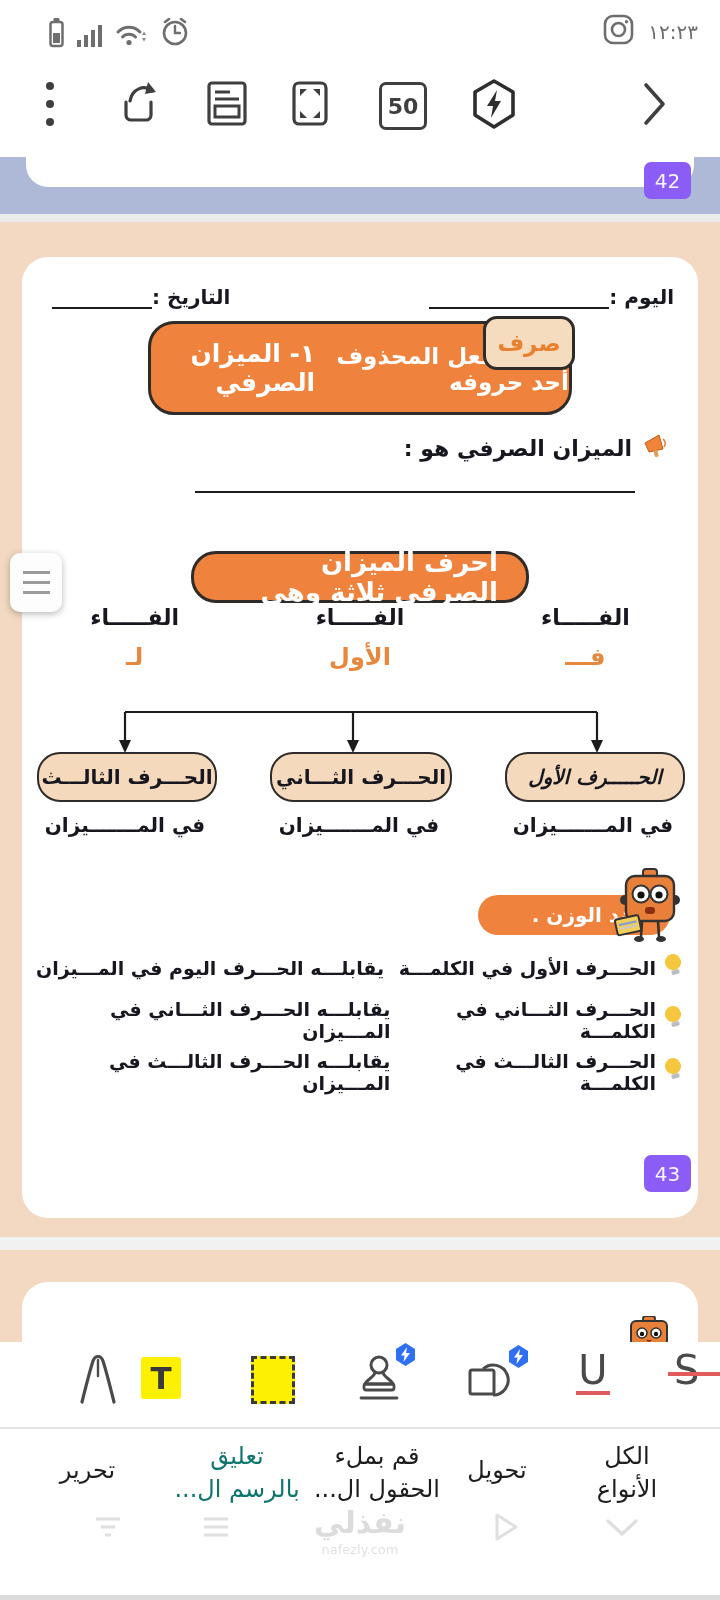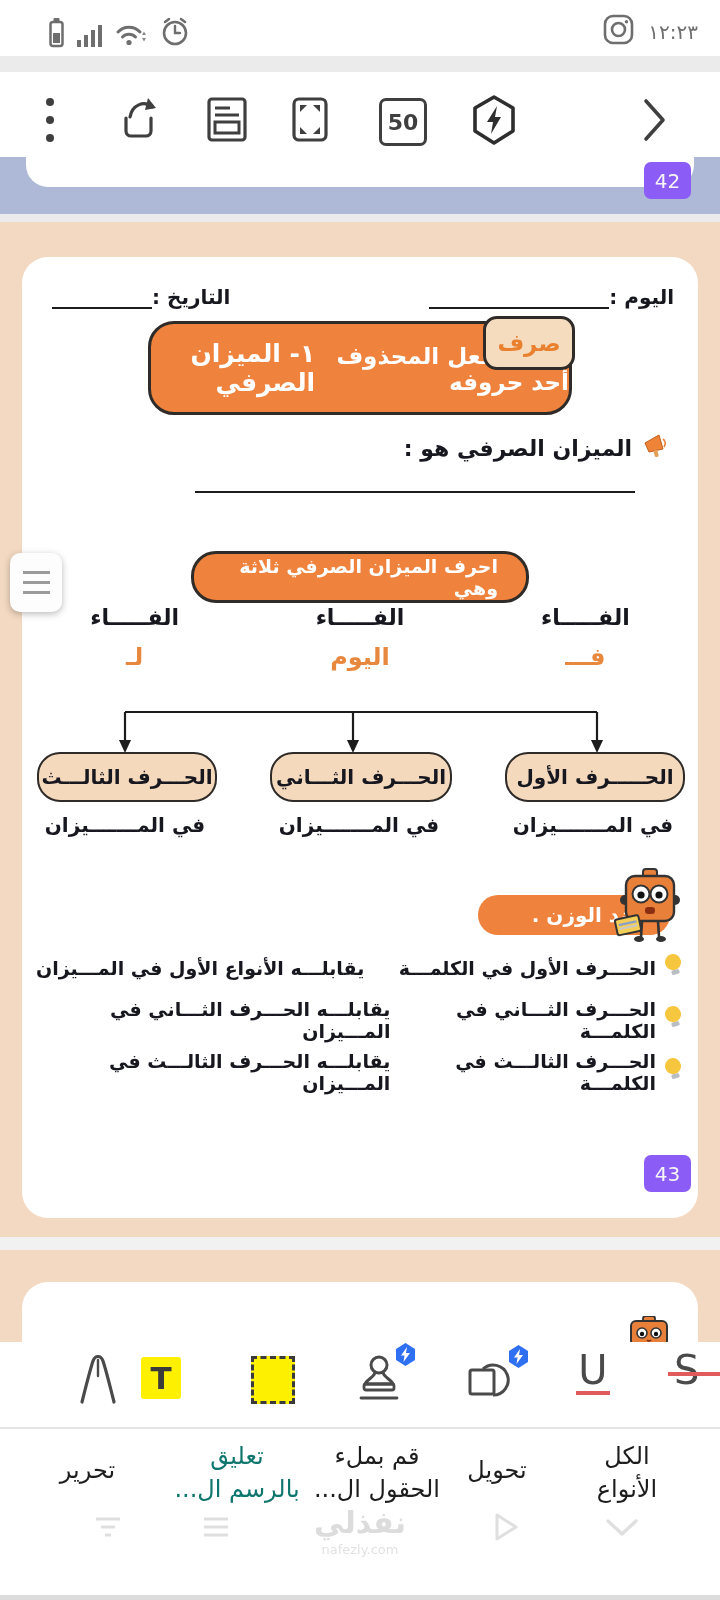--- a/index.html
+++ b/index.html
@@ -7,21 +7,21 @@
           font-family:"DejaVu Sans",sans-serif;}
   .abs{position:absolute;}
 
   
   .status-bar{left:0;top:0;width:720px;height:56px;background:#ffffff;}
   .status-left{left:48px;top:16px;display:flex;align-items:flex-end;gap:12px;}
   .status-right{right:22px;top:14px;display:flex;align-items:center;gap:14px;}
   .status-time{font-size:20px;color:#6e6e6e;direction:rtl;}
 
   
-  .top-toolbar{left:0;top:72px;width:720px;height:101px;background:#ffffff;}
+  .top-toolbar{left:0;top:56px;width:720px;height:101px;background:#ffffff;}
   .tt-btn{position:absolute;top:18px;width:56px;height:64px;display:flex;align-items:center;justify-content:center;}
   .pagebox{width:42px;height:42px;border:3px solid #3f3f3f;border-radius:7px;display:flex;
            align-items:center;justify-content:center;font-size:22px;font-weight:bold;color:#3f3f3f;}
 
   
   .prev-band{left:0;top:157px;width:720px;height:57px;background:#adb9d6;}
   .prev-card{left:26px;top:0;width:668px;height:30px;background:#ffffff;border-radius:0 0 22px 22px;}
   .page-badge{width:47px;height:37px;background:#8b5cf6;border-radius:7px;display:flex;
               align-items:center;justify-content:center;color:#f5f5f5;font-size:20px;}
   .badge-42{left:644px;top:5px;}
@@ -44,29 +44,29 @@
   .banner-l2{color:#ffffff;font-weight:bold;font-size:23px;direction:rtl;margin-top:2px;}
   .subject-tab{left:332px;top:-8px;width:86px;height:48px;background:#f6dcbf;border:3px solid #2e2b28;
                border-radius:14px;display:flex;align-items:center;justify-content:center;
                color:#e8802e;font-weight:bold;font-size:23px;}
 
   .definition{right:30px;top:176px;display:flex;align-items:center;gap:10px;direction:rtl;font-size:22px;}
   .answer-line{left:173px;top:234px;width:440px;border-top:2px solid #1c1c1c;height:0;}
 
   .letters-pill{left:50%;top:294px;transform:translateX(-50%);height:46px;padding:0 28px;
                 background:#ef823d;border:3px solid #2e2b28;border-radius:25px;display:flex;
-                align-items:center;color:#ffffff;font-weight:bold;font-size:19px;direction:rtl;}
+                align-items:center;color:#ffffff;font-weight:bold;font-size:26px;direction:rtl;}
   .letters-grid{left:0;top:348px;width:676px;display:grid;grid-template-columns:1fr 1fr 1fr;direction:rtl;}
   .letters-grid div{text-align:center;font-size:22px;}
   .symbols-grid{left:0;top:386px;width:676px;display:grid;grid-template-columns:1fr 1fr 1fr;direction:rtl;}
   .symbols-grid div{text-align:center;font-size:24px;color:#e8883f;font-weight:bold;}
 
   .pos-pill{top:495px;height:46px;background:#f5d9bd;border:2.5px solid #2e2b28;border-radius:23px;
             display:flex;align-items:center;justify-content:center;font-size:20px;direction:rtl;}
-  .pp1{left:483px;width:176px;} .pp2{left:248px;width:178px;} .pp3{left:15px;width:176px;}
+  .pp1{left:483px;width:176px;font-style:italic;} .pp2{left:248px;width:178px;} .pp3{left:15px;width:176px;}
   .pos-below{top:556px;width:176px;text-align:center;font-size:20px;direction:rtl;}
   .pb1{left:483px;} .pb2{left:249px;} .pb3{left:15px;}
 
   .note-banner{left:456px;top:638px;width:192px;height:40px;background:#ef823d;border-radius:20px;
                display:flex;align-items:center;justify-content:center;color:#fff;font-weight:bold;
                font-size:20px;direction:rtl;padding-left:26px;box-sizing:border-box;}
   .rule-row{left:14px;right:14px;height:36px;display:flex;align-items:center;
             justify-content:space-between;direction:rtl;font-size:19px;}
   .rr1{top:693px;} .rr2{top:745px;} .rr3{top:797px;}
   .rule-right{display:flex;align-items:center;gap:8px;}
@@ -257,21 +257,21 @@
 
       <div class="abs letters-pill">احرف الميزان الصرفي ثلاثة وهي</div>
 
       <div class="abs letters-grid ink">
         <div>الفـــــاء</div>
         <div>الفـــــاء</div>
         <div>الفـــــاء</div>
       </div>
       <div class="abs symbols-grid">
         <div>فـــ</div>
-        <div>اليوم</div>
+        <div>الأول</div>
         <div>لـ</div>
       </div>
 
       <svg class="abs" style="left:0;top:445px;" width="676" height="55" viewBox="0 0 676 55">
         <line x1="103" y1="10" x2="575" y2="10" stroke="#1c1c1c" stroke-width="2.2"></line>
         <line x1="103" y1="10" x2="103" y2="40" stroke="#1c1c1c" stroke-width="2.2"></line>
         <line x1="331" y1="10" x2="331" y2="40" stroke="#1c1c1c" stroke-width="2.2"></line>
         <line x1="575" y1="10" x2="575" y2="40" stroke="#1c1c1c" stroke-width="2.2"></line>
         <polygon points="97,38 109,38 103,51" fill="#1c1c1c"></polygon>
         <polygon points="325,38 337,38 331,51" fill="#1c1c1c"></polygon>
@@ -312,21 +312,21 @@
       <div class="abs rule-row rr1 ink">
         <span class="rule-right">
           <span><svg width="20" height="26" viewBox="0 0 20 26">
                 <g transform="rotate(-14 10 13)">
                   <circle cx="10" cy="9" r="8" fill="#f7c63f"></circle>
                   <rect x="6" y="17" width="8" height="4.5" rx="1.4" fill="#b9bdc4"></rect>
                 </g>
               </svg></span>
           <span>الحـــرف الأول في الكلمـــة</span>
         </span>
-        <span>يقابلـــه الأنواع الأول في المـــيزان</span>
+        <span>يقابلـــه الحـــرف اليوم في المـــيزان</span>
       </div>
       <div class="abs rule-row rr2 ink">
         <span class="rule-right">
           <span><svg width="20" height="26" viewBox="0 0 20 26">
                 <g transform="rotate(-14 10 13)">
                   <circle cx="10" cy="9" r="8" fill="#f7c63f"></circle>
                   <rect x="6" y="17" width="8" height="4.5" rx="1.4" fill="#b9bdc4"></rect>
                 </g>
               </svg></span>
           <span>الحـــرف الثـــاني في الكلمـــة</span>

